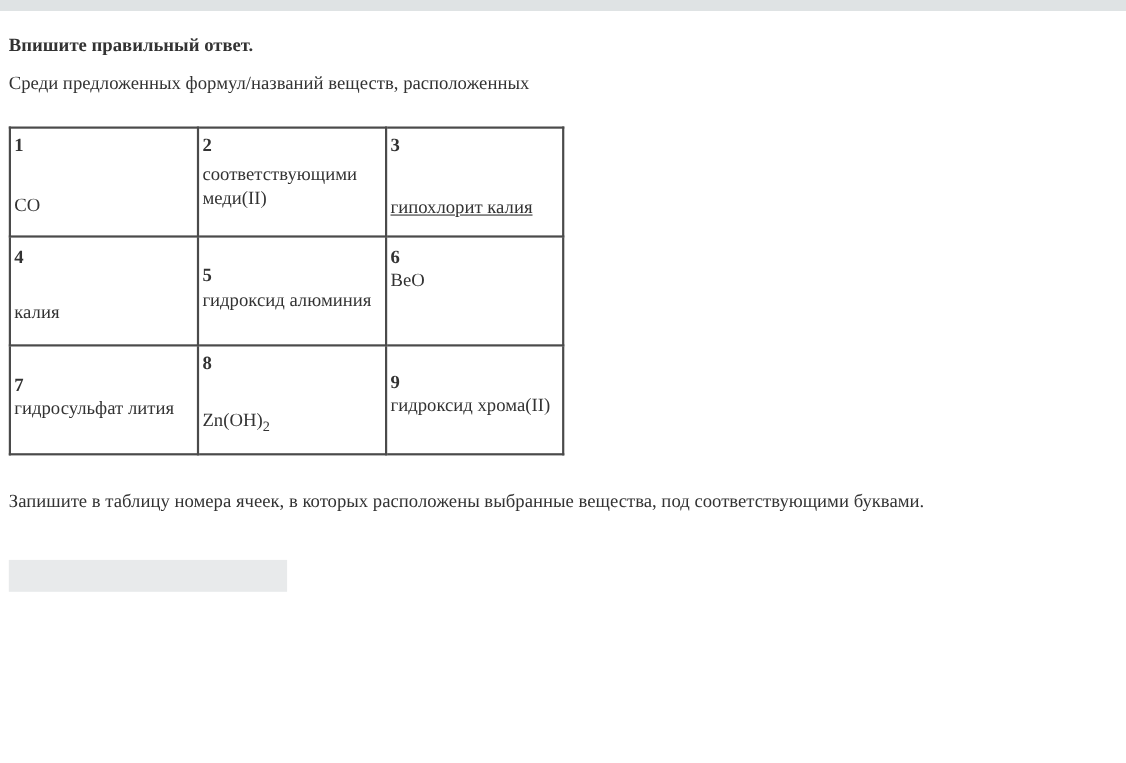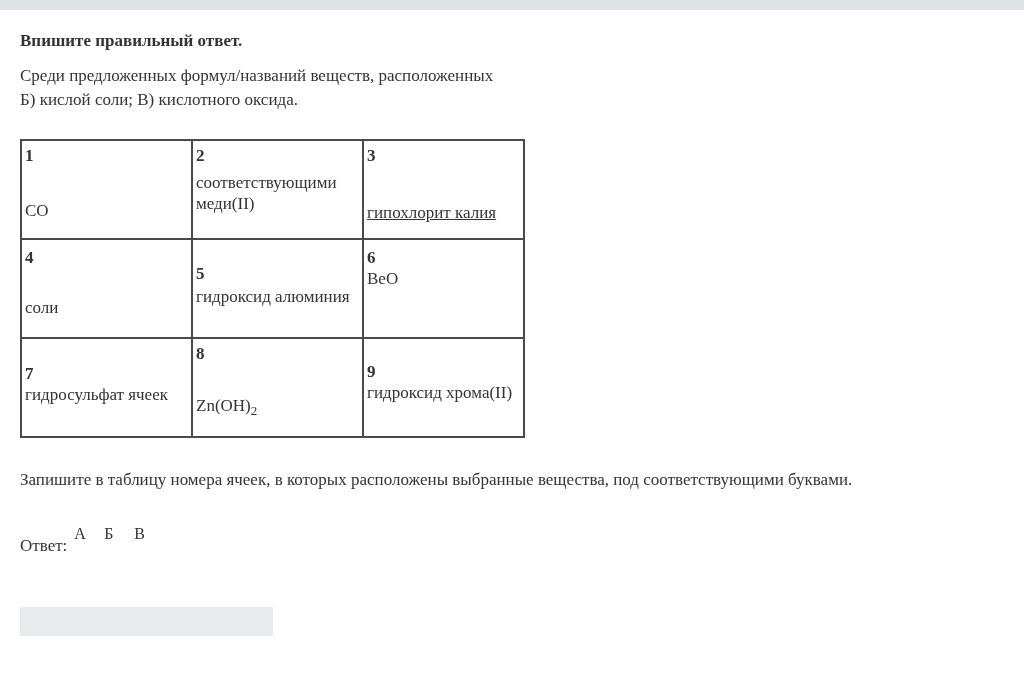--- a/index.html
+++ b/index.html
@@ -8,21 +8,21 @@
     width: 1024px; height: 694px;
     background: #ffffff;
     font-family: "Liberation Serif", serif;
     color: #333333;
     overflow: hidden;
   }
   .top-bar {
     width: 1024px; height: 10px;
     background: #dfe3e4;
   }
-  .content { padding-left: 20px; }
+  .content { padding-left: 8px; }
 
   .page-title {
     margin: 20px 0 0 0;
     font-size: 17px;
     line-height: 22px;
     font-weight: bold;
   }
   .instructions {
     margin-top: 12px;
     font-size: 17px;
@@ -107,21 +107,20 @@
 <body>
 
 <div class="top-bar"></div>
 
 <div class="content">
 
   <h2 class="page-title">Впишите правильный ответ.</h2>
 
   <div class="instructions">
     <div>Среди предложенных формул/названий веществ, расположенных</div>
-    <div>Б) кислой соли; В) кислотного оксида.</div>
   </div>
 
   <table class="substances">
     <tbody>
         <tr>
       <td class="c1 col1">
         <div class="cell-num">1</div>
         <div class="cell-name">CO</div>
       </td>
       <td class="c2 col2">
@@ -129,54 +128,46 @@
         <div class="cell-name">соответствующими меди(II)</div>
       </td>
       <td class="c3 col3">
         <div class="cell-num">3</div>
         <div class="cell-name">гипохлорит калия</div>
       </td>
     </tr>
     <tr>
       <td class="c4 col1">
         <div class="cell-num">4</div>
-        <div class="cell-name">соли</div>
+        <div class="cell-name">калия</div>
       </td>
       <td class="c5 col2">
         <div class="cell-num">5</div>
         <div class="cell-name">гидроксид алюминия</div>
       </td>
       <td class="c6 col3">
         <div class="cell-num">6</div>
         <div class="cell-name">BeO</div>
       </td>
     </tr>
     <tr>
       <td class="c7 col1">
         <div class="cell-num">7</div>
-        <div class="cell-name">гидросульфат ячеек</div>
+        <div class="cell-name">гидросульфат лития</div>
       </td>
       <td class="c8 col2">
         <div class="cell-num">8</div>
         <div class="cell-name"><span>Zn(OH)</span><sub>2</sub></div>
       </td>
       <td class="c9 col3">
         <div class="cell-num">9</div>
         <div class="cell-name">гидроксид хрома(II)</div>
       </td>
     </tr>
   </tbody>
     </table>
 
   <div class="note">Запишите в таблицу номера ячеек, в которых расположены выбранные вещества, под соответствующими буквами.</div>
 
-  <div class="answer-row">
-    <span class="answer-label">Ответ:</span>
-    <span class="answer-cols">
-      <span>А</span>
-      <span>Б</span>
-      <span>В</span>
-    </span>
-  </div>
 
   <input type="text" class="answer-box" style="">
 
 </div>
 
 </body></html>

